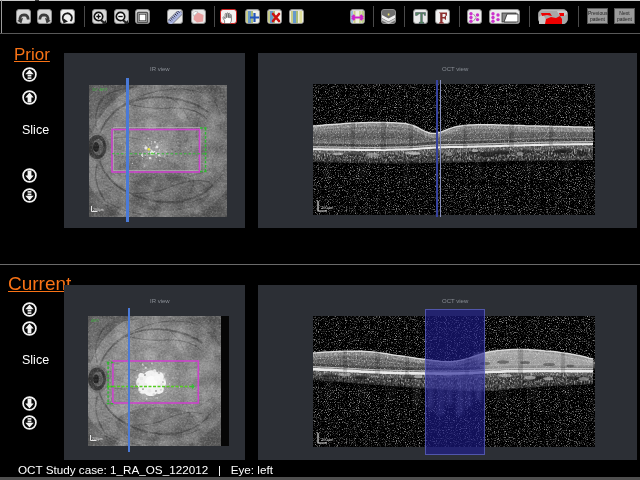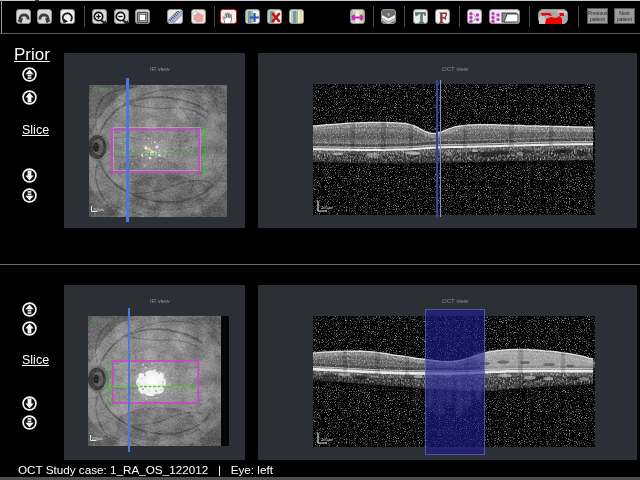--- a/index.html
+++ b/index.html
@@ -6,22 +6,22 @@
     font-family:"Liberation Sans",sans-serif;}
   .abs{position:absolute;}
   #root{position:relative;width:640px;height:480px;background:#000;}
   .topline{left:0;top:0;width:640px;height:1px;background:#c8c8c8;}
   .tbtn{position:absolute;top:9px;height:15px;background:#d8d8d8;border:1px solid #909090;
     border-radius:3px;box-sizing:border-box;}
   .sep{position:absolute;top:6px;width:1px;height:21px;background:#4a4a4a;}
   .grayline{left:0;top:33px;width:640px;height:1px;background:#585858;}
   .panel{position:absolute;background:#2c2f35;}
   .plabel{position:absolute;color:#8a8f96;font-size:6px;}
-  .seclabel{position:absolute;color:#ffffff;font-size:17px;text-decoration:underline;}
-  .slice{position:absolute;color:#fff;font-size:12.5px;text-decoration:underline;}
+  .seclabel{position:absolute;color:#f97316;font-size:17px;text-decoration:underline;}
+  .slice{position:absolute;color:#fff;font-size:12.5px;}
   .sicon{position:absolute;width:15px;height:15px;}
   .caserow{position:absolute;color:#fff;font-size:11.7px;left:18px;}
   .divline{left:0;top:264px;width:640px;height:1px;background:#6a6a6a;}
   .botbar{left:0;top:477px;width:640px;height:3px;background:#4f4f4f;}
   .patbtn{position:absolute;top:8px;height:16px;width:21px;background:#9b9b9b;border:1px solid #5a5a5a;
     box-sizing:border-box;color:#222;font-size:5px;text-align:center;line-height:6px;padding-top:1px;}
   .blueline{position:absolute;width:2.5px;background:#4a7ad8;}
   .bluethin{position:absolute;width:1px;background:#3d4cae;}
 </style>
 </head>
@@ -532,20 +532,21 @@
     <path d="M5 117 v10 h9" stroke="#e0e0e0" stroke-width="1.2" fill="none"></path>
     <text x="8" y="125" font-size="4" fill="#ccc" font-family="Liberation Sans">200µm</text>
   </svg>
   </div>
   <div class="blueline" style="left:126px;top:78px;height:144px;"></div>
   <div class="bluethin" style="left:435.5px;top:80px;height:137px;width:2px;background:#36429e;"></div>
   <div class="bluethin" style="left:439.5px;top:80px;height:137px;width:1.2px;background:#8890bb;"></div>
 
   <div class="abs divline"></div>
 
+  <div class="seclabel" style="left:8px;top:273.1px;font-size:19px;">Current</div>
   <div id="icons-current">
     <div class="sicon" style="left:22px;top:302px;"><svg width="15" height="15" viewBox="0 0 15 15">
           <circle cx="7.5" cy="7.5" r="6.4" fill="#050505" stroke="#f4f4f4" stroke-width="1.7"></circle>
           <path d="M7.5 2.4 L11.7 7.3 H3.3 Z" fill="#f4f4f4"></path>
           <rect x="5.6" y="7.7" width="3.8" height="1.8" fill="#f0f0f0"></rect>
           <rect x="5.6" y="10.2" width="3.8" height="1.8" fill="#d8d8d8"></rect>
         </svg></div>
     <div class="sicon" style="left:22px;top:321px;"><svg width="15" height="15" viewBox="0 0 15 15">
           <circle cx="7.5" cy="7.5" r="6.4" fill="#050505" stroke="#f4f4f4" stroke-width="1.7"></circle>
           <path d="M7.5 2.4 L11.7 7.4 H9.4 V12.4 H5.6 V7.4 H3.3 Z" fill="#f4f4f4"></path>

